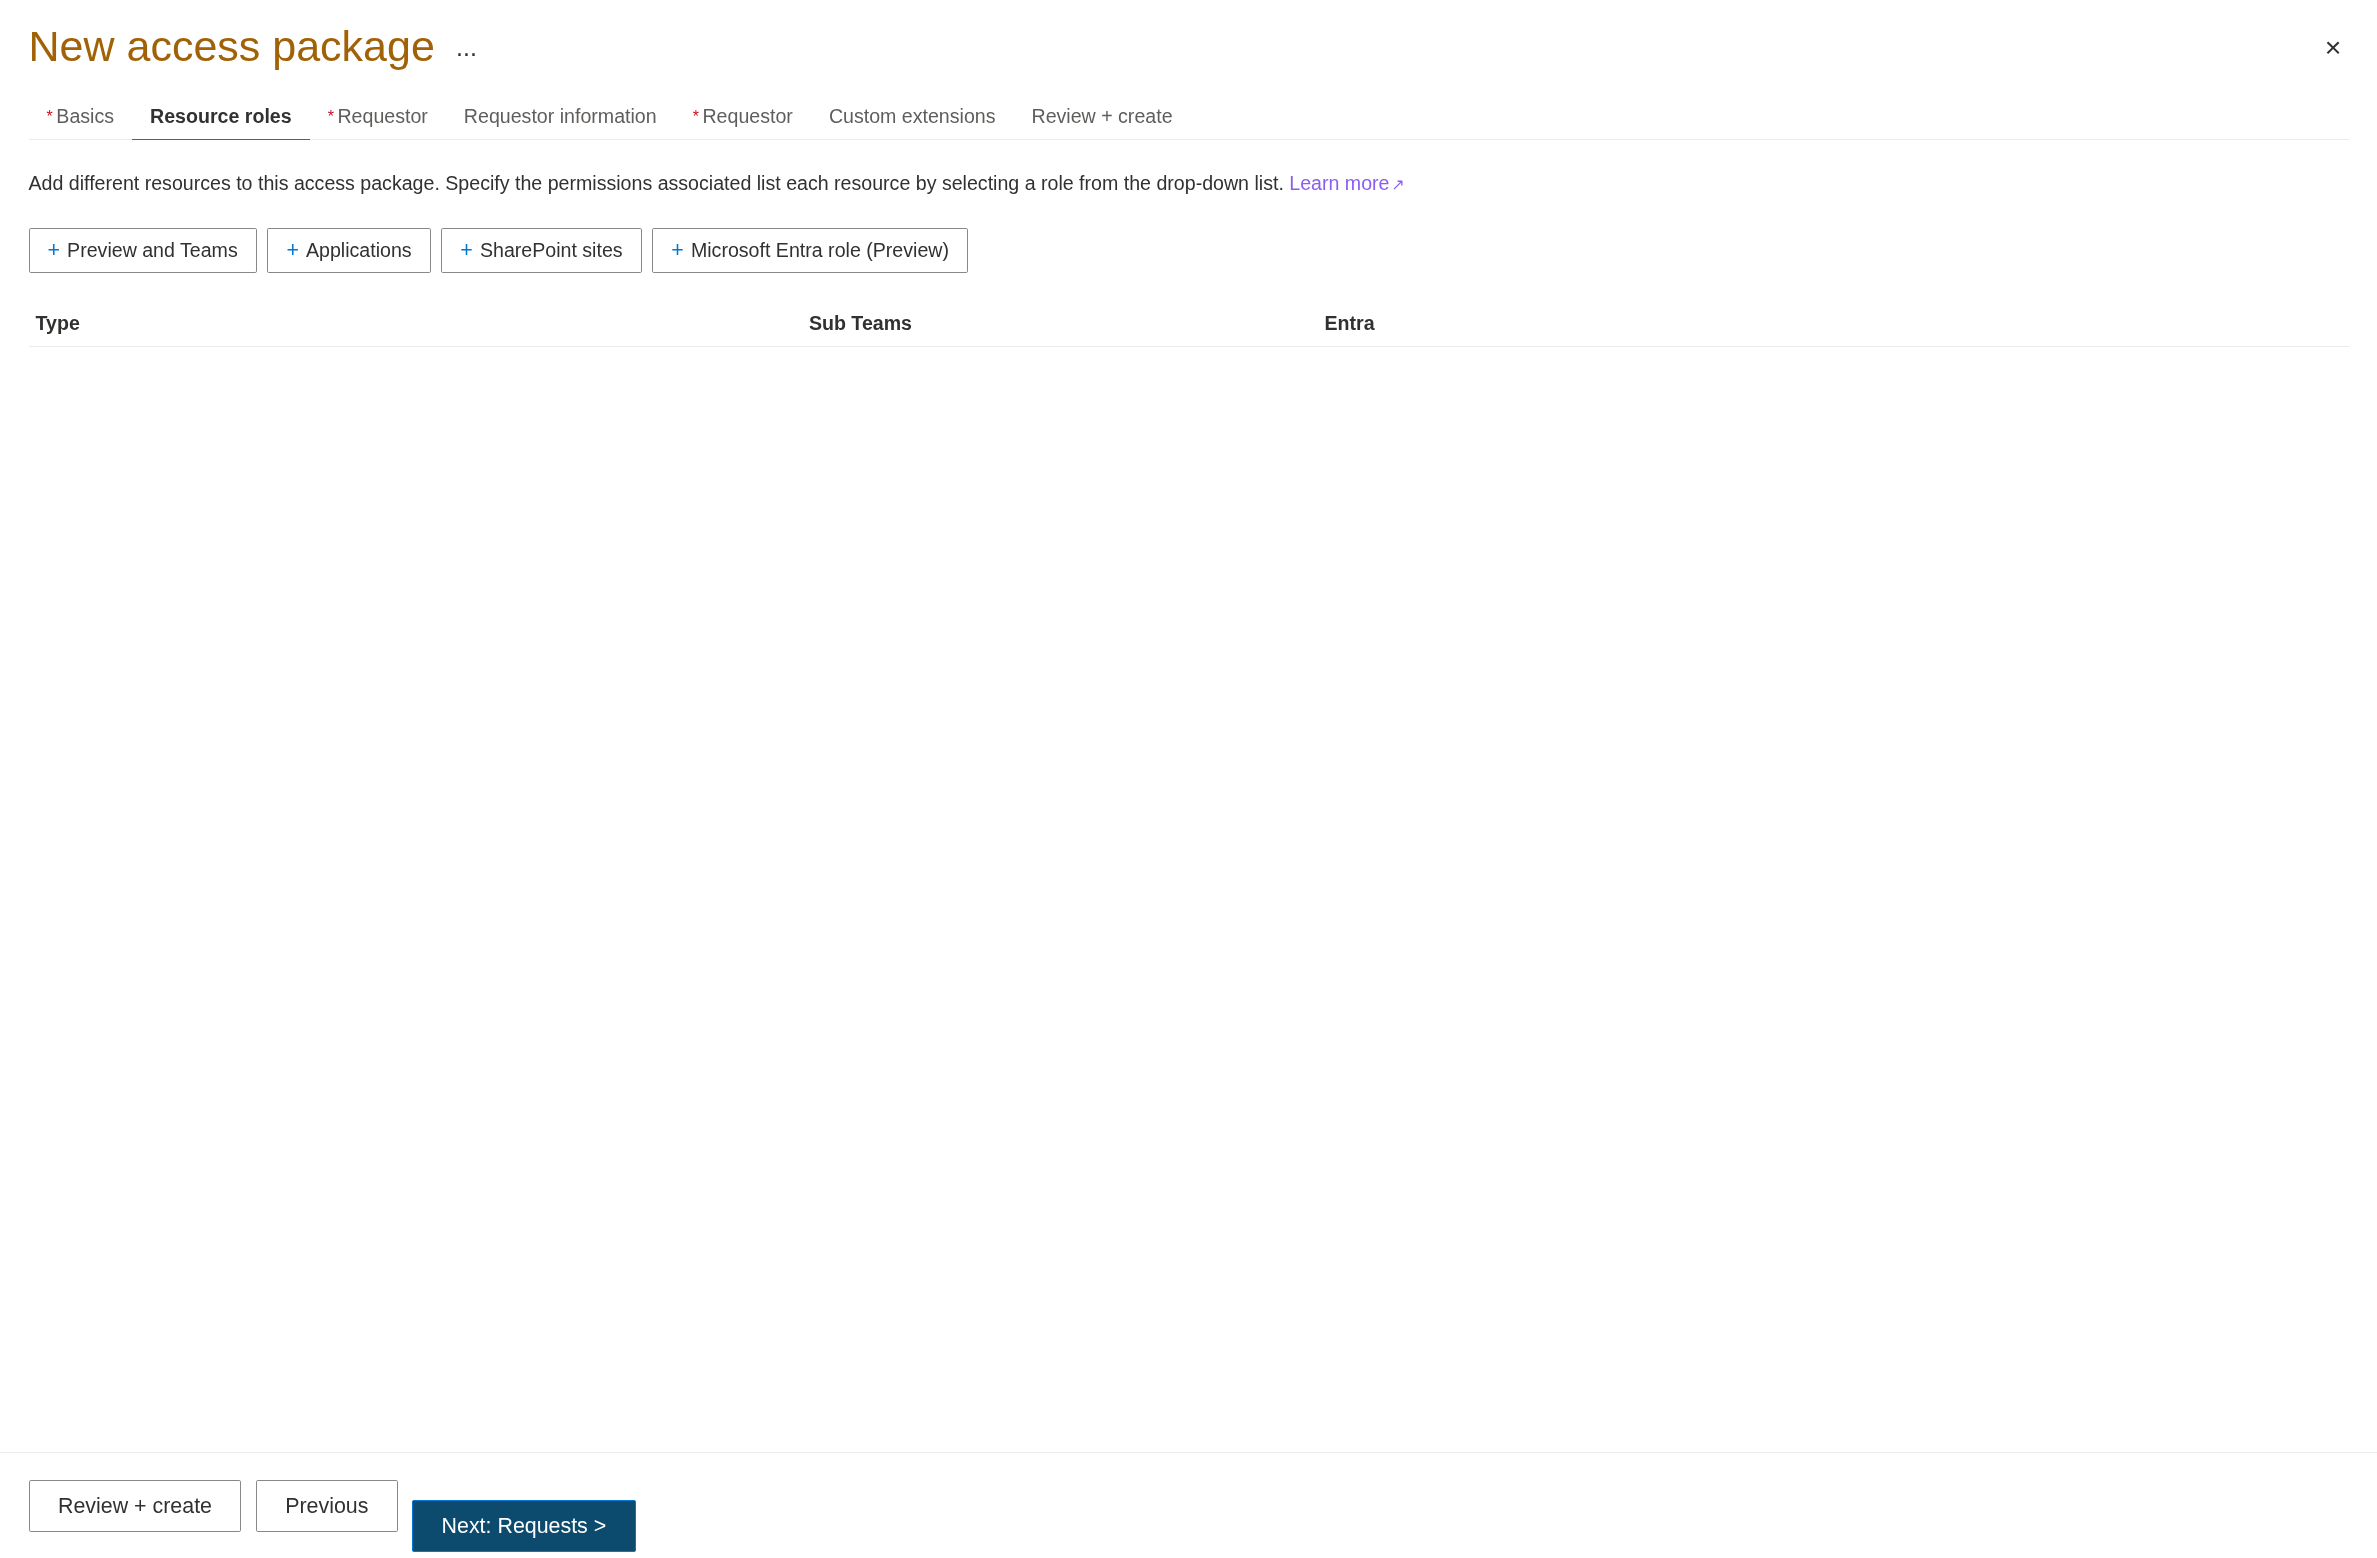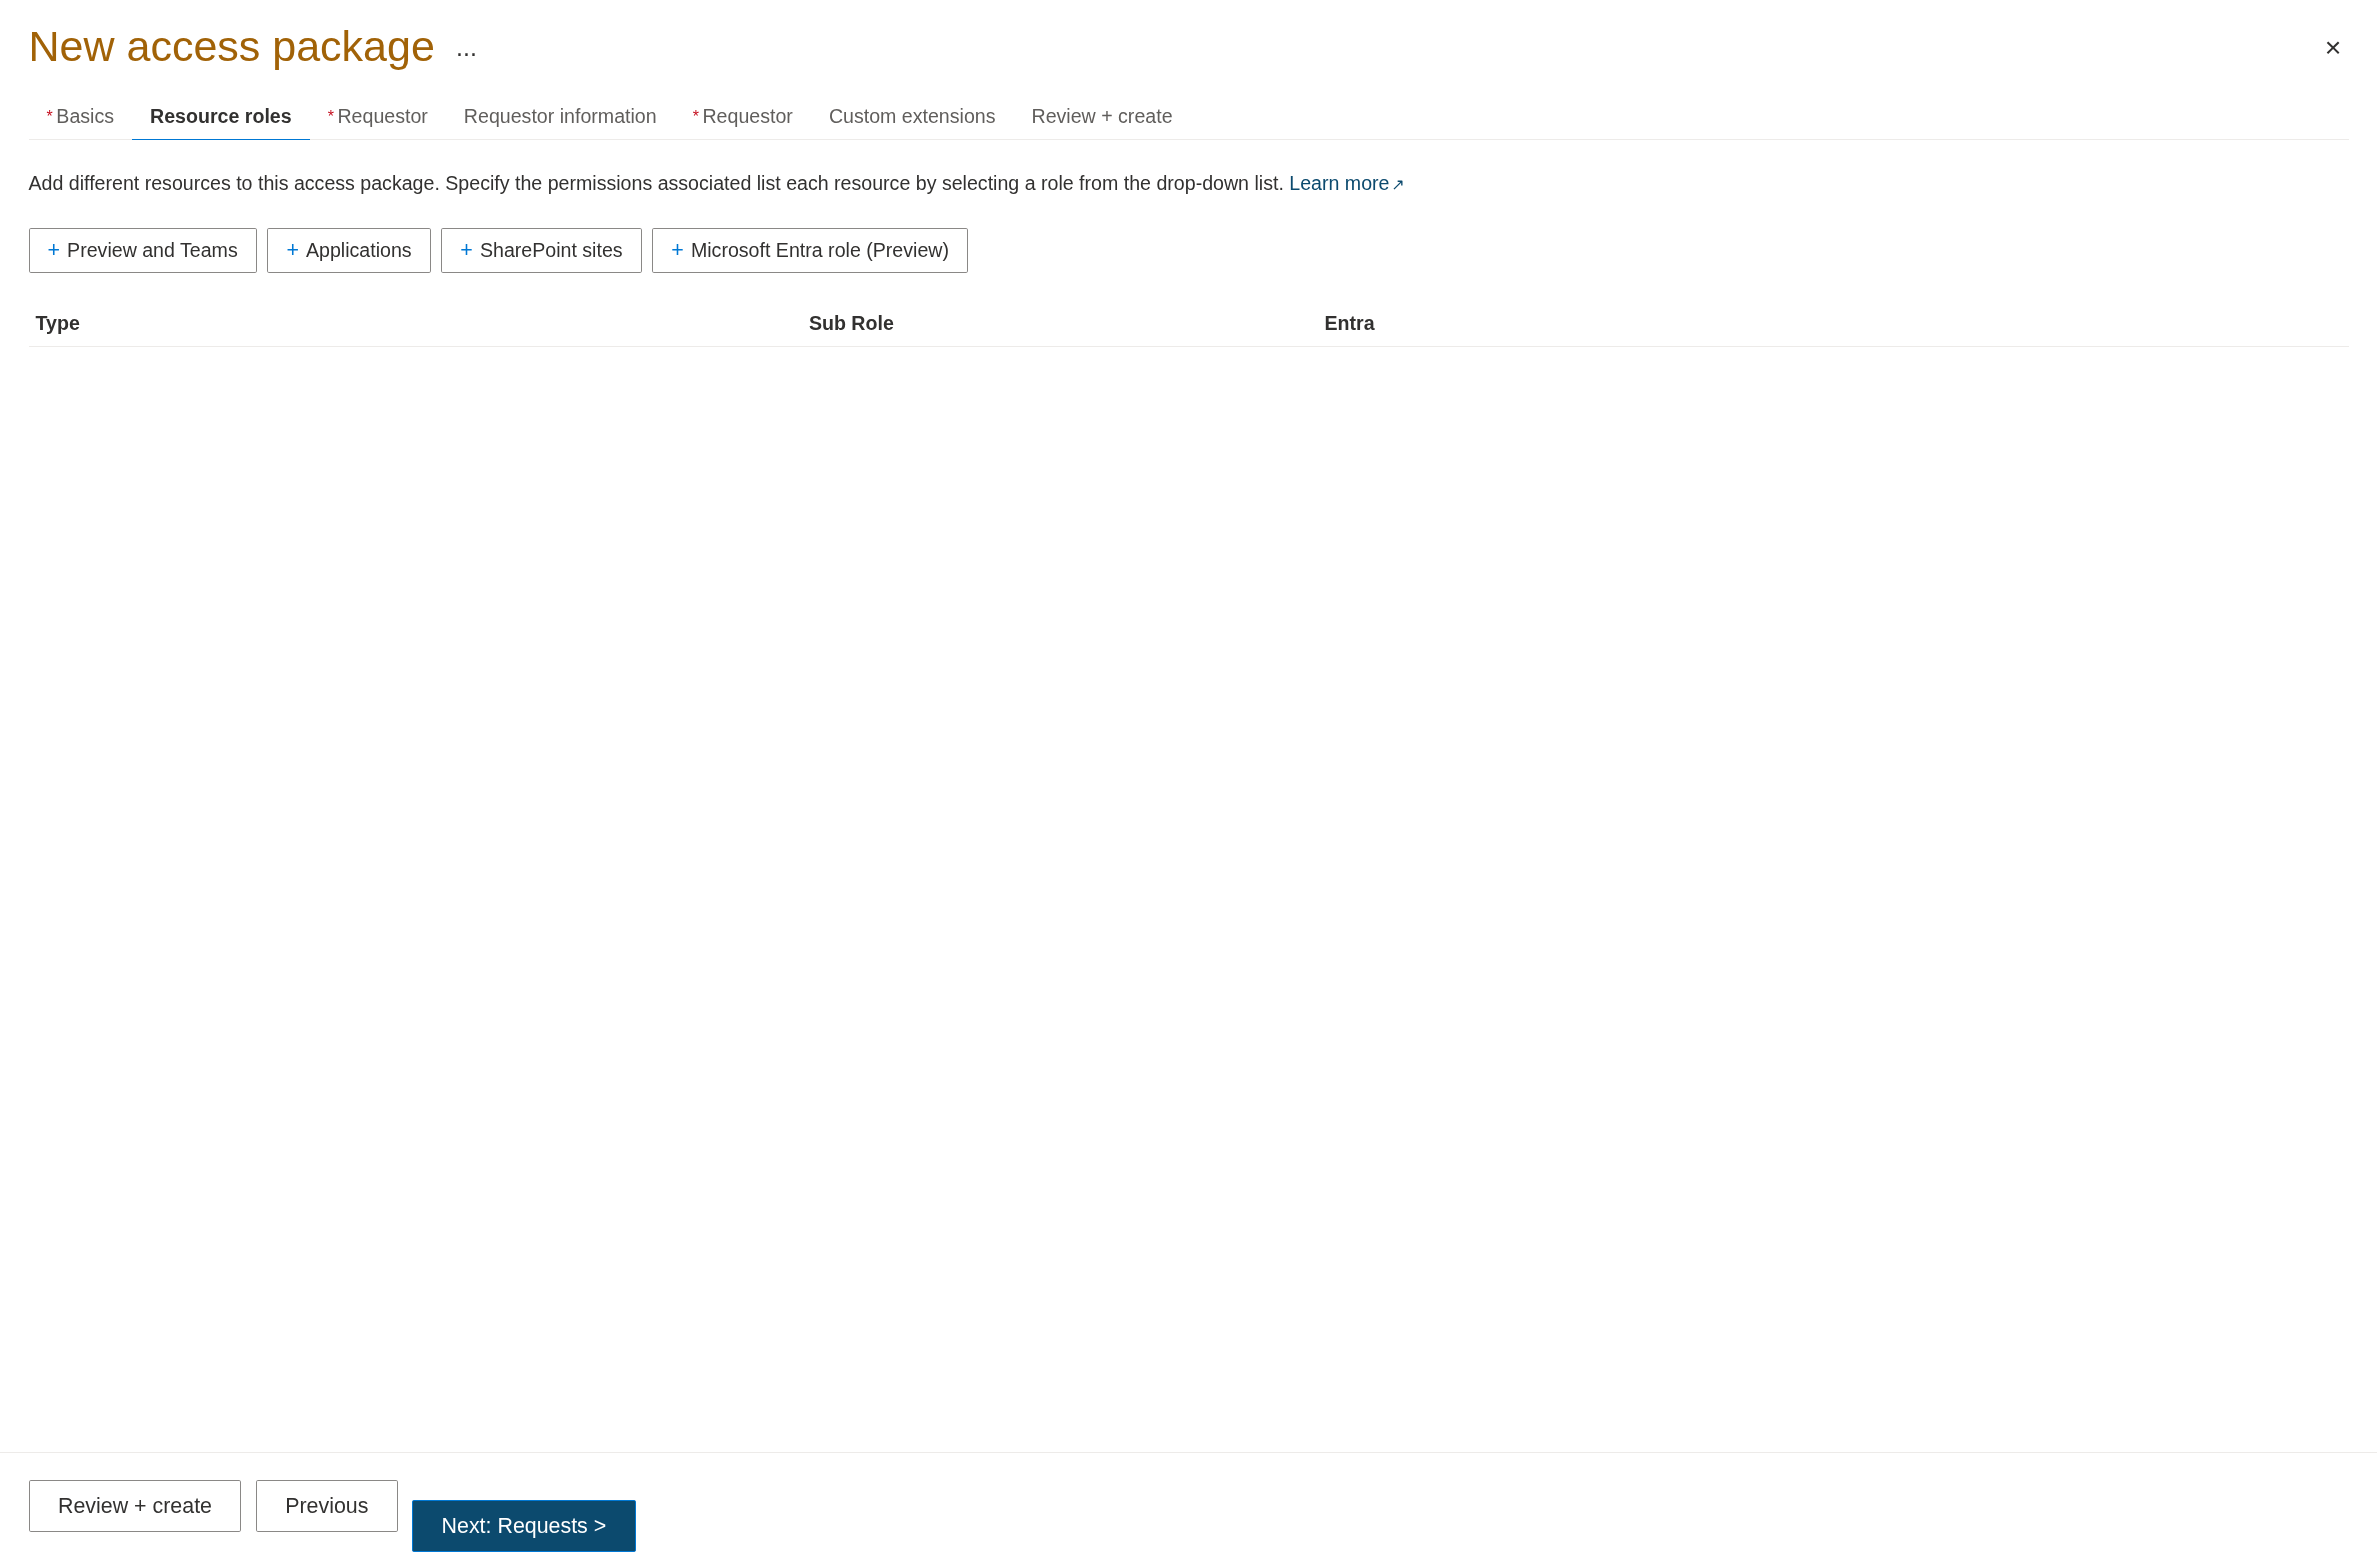--- a/index.html
+++ b/index.html
@@ -103,21 +103,21 @@
     }
 
     .description-text {
       font-size: 19.6px;
       color: #323130;
       margin-bottom: 28.5px;
       line-height: 1.6;
     }
 
     .description-text a {
-      color: #0c4a6e;
+      color: #8b5cf6;
       text-decoration: none;
     }
 
     .external-link-icon {
       font-size: 16px;
       margin-left: 1.8px;
     }
 
     .action-buttons-row {
       display: flex;
@@ -266,21 +266,21 @@
     </button>
     <button class="action-btn">
       <span class="plus-icon">+</span>
       <span>Microsoft Entra role (Preview)</span>
     </button>
   </div>
 
   <div class="table-container">
     <div class="table-header">
       <div class="table-header-cell">Type</div>
-      <div class="table-header-cell">Sub Role</div>
+      <div class="table-header-cell">Sub Teams</div>
       <div class="table-header-cell">Entra</div>
     </div>
     <div class="table-body">
       
     </div>
   </div>
 </div>
 
 <div class="footer-bar">
   <button class="footer-btn footer-btn-outline">Review + create</button>

